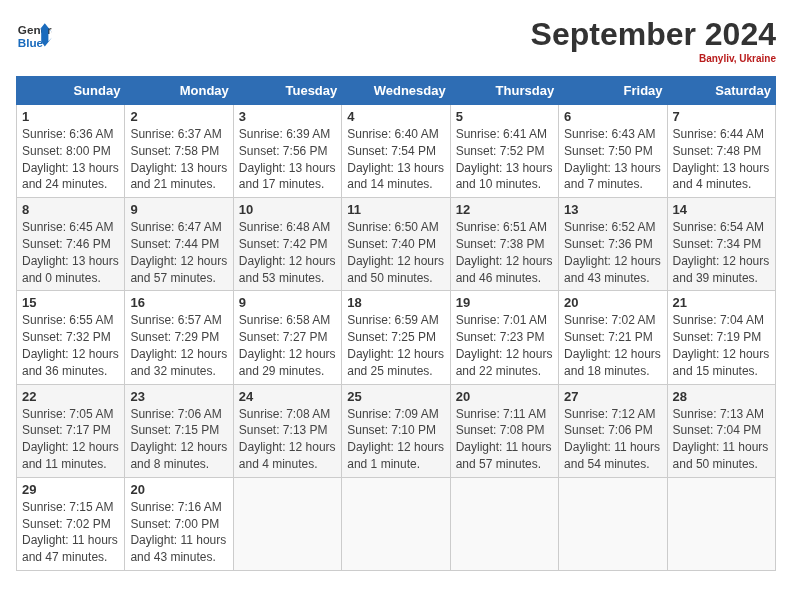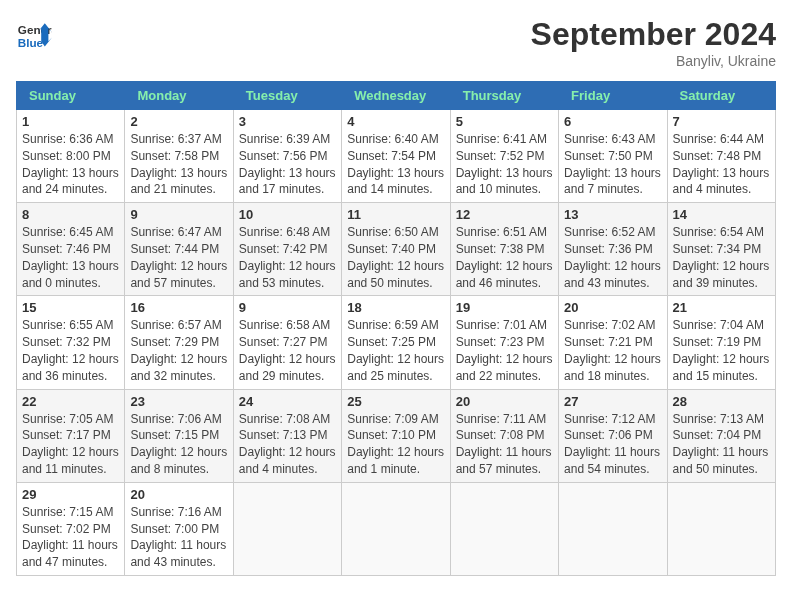--- a/index.html
+++ b/index.html
@@ -28,33 +28,34 @@
     .title-block {
       text-align: right;
       margin-left: 15px;
     }
     .month-title {
       font-size: 32px;
       font-weight: bold;
       color: #333;
     }
     .location {
-      font-size: 14px;
-      color: #737373;
+      font-size: 10px;
+      color: #b91c1c;
+      font-weight: bold;
     }
     .calendar-table {
       width: 100%;
       border-collapse: collapse;
       font-size: 11px;
     }
     .calendar-table th {
       background-color: #2e6db4;
-      color: #86efac;
-      padding: 6px 12px;
-      text-align: left;
+      color: #ffffff;
+      padding: 6px 4px;
+      text-align: right;
       font-size: 13px;
       font-weight: bold;
       border: 1px solid #2e6db4;
     }
     .calendar-table td {
       border: 1px solid #ccc;
       padding: 4px 5px;
       vertical-align: top;
       width: calc(100% / 7);
       min-height: 80px;

